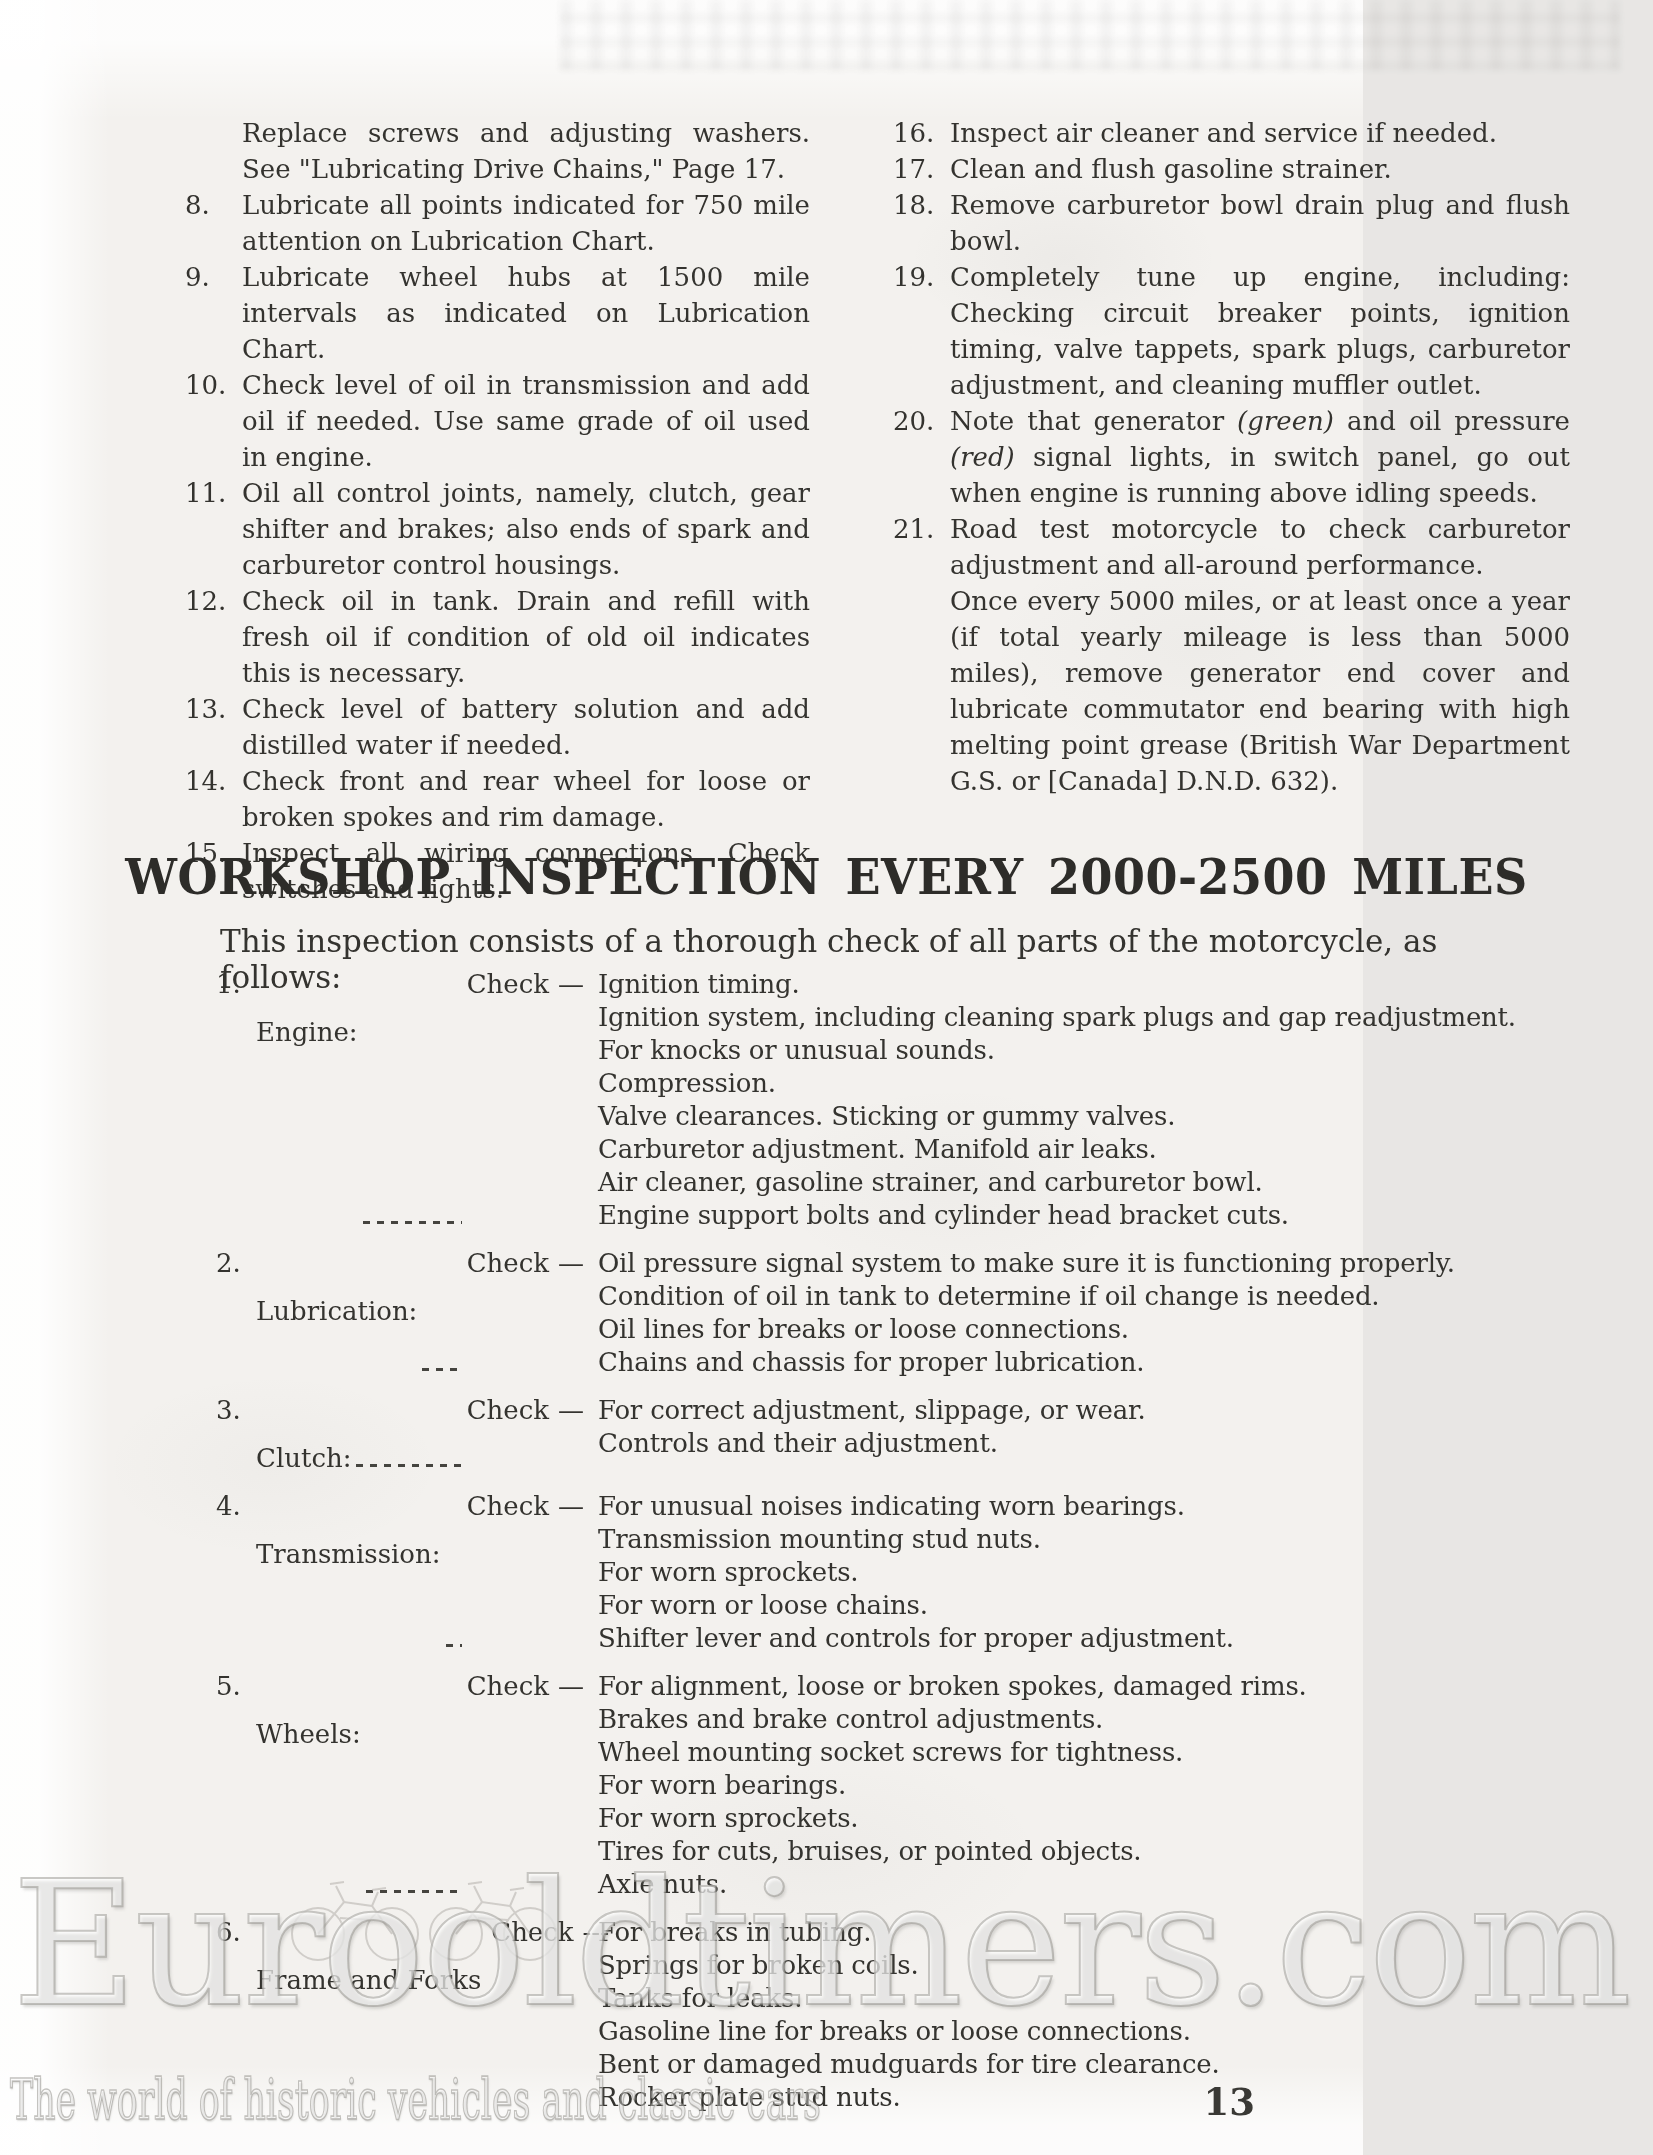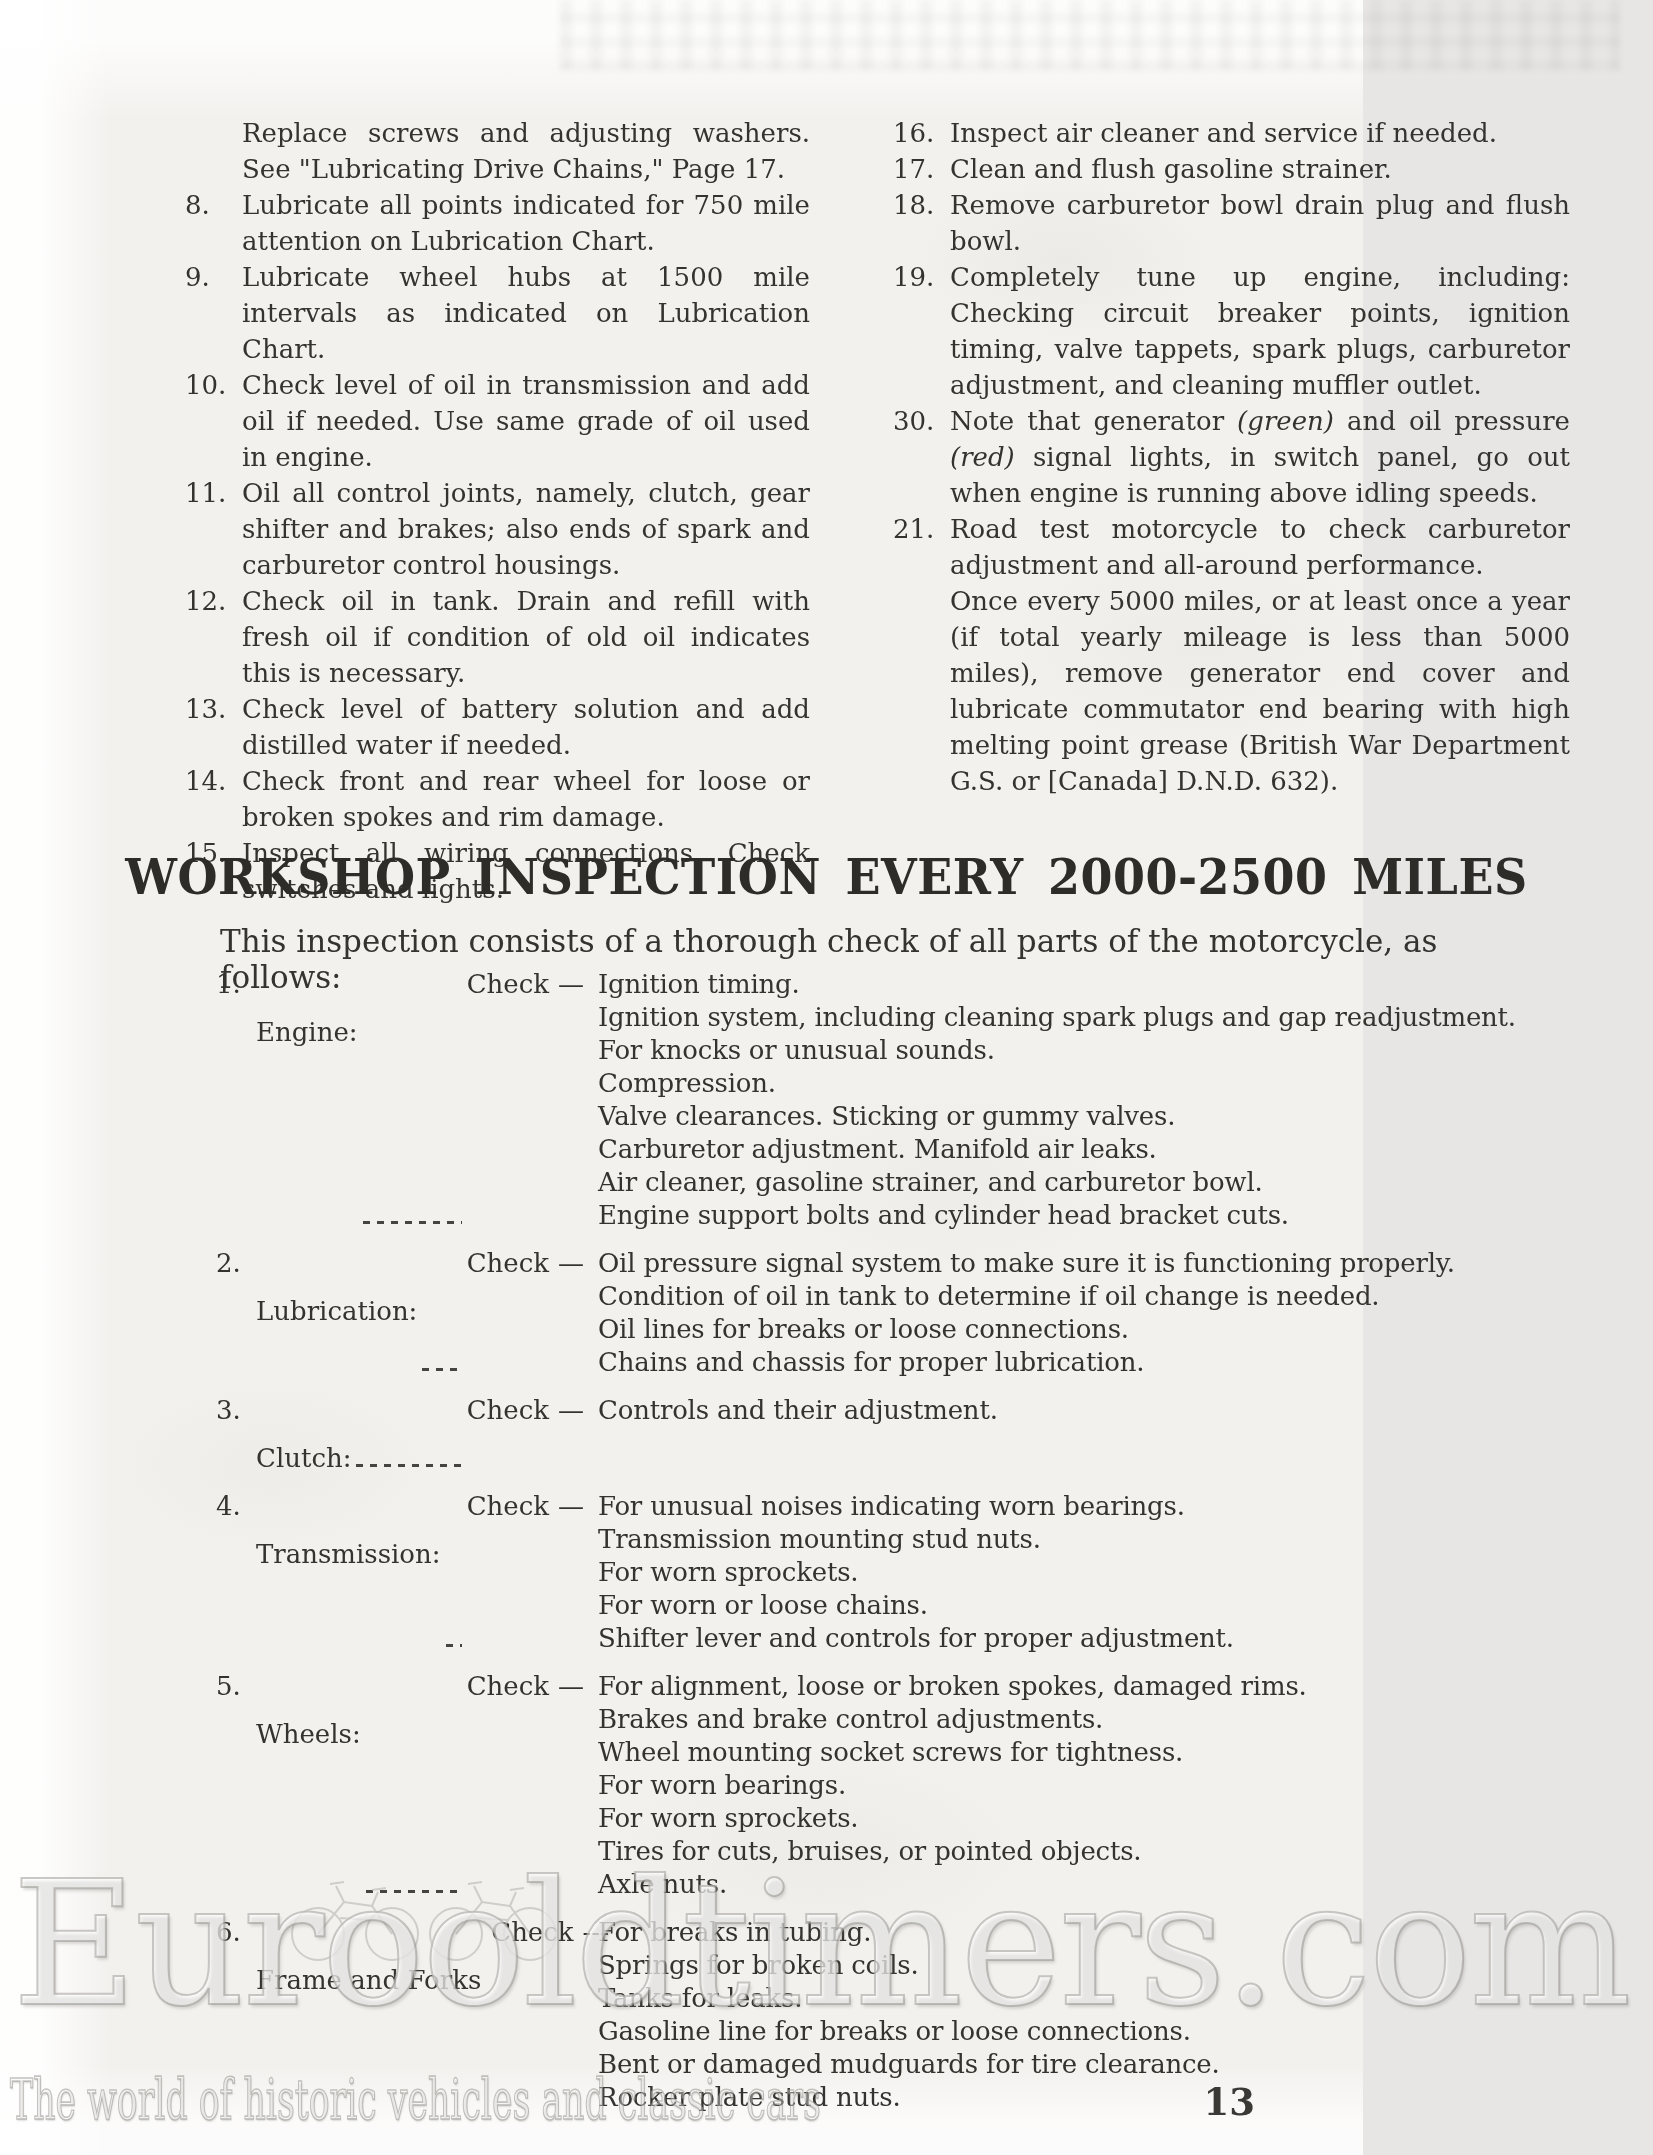--- a/index.html
+++ b/index.html
@@ -164,21 +164,21 @@
       </div>
       <div class="t-row">
         <span class="t-num">18.</span>
         <div class="t-text">Remove carburetor bowl drain plug and flush bowl.</div>
       </div>
       <div class="t-row">
         <span class="t-num">19.</span>
         <div class="t-text">Completely tune up engine, including: Checking circuit breaker points, ignition timing, valve tappets, spark plugs, carburetor adjustment, and cleaning muffler outlet.</div>
       </div>
       <div class="t-row">
-        <span class="t-num">30.</span>
+        <span class="t-num">20.</span>
         <div class="t-text">
           <span>Note that generator </span><em>(green)</em><span> and oil pressure </span><em>(red)</em><span> signal lights, in switch panel, go out when engine is running above idling speeds.</span>
         </div>
       </div>
       <div class="t-row">
         <span class="t-num">21.</span>
         <div class="t-text">
           <p>Road test motorcycle to check carburetor adjustment and all-around performance.</p>
           <p>Once every 5000 miles, or at least once a year (if total yearly mileage is less than 5000 miles), remove generator end cover and lubricate commutator end bearing with high melting point grease (British War Department G.S. or [Canada] D.N.D. 632).</p>
         </div>
@@ -229,20 +229,21 @@
 
     <div class="insp-row">
       <div class="cat-left">
         <span class="cat-num">3.</span>
         <span class="cat-name">Clutch:</span>
         <span class="leader"></span>
         <span class="check-word">Check</span>
         <span class="check-dash">—</span>
       </div>
       <div class="cat-items">
+        <div class="item-line">For correct adjustment, slippage, or wear.</div>
         <div class="item-line">Controls and their adjustment.</div>
       </div>
     </div>
 
     <div class="insp-row">
       <div class="cat-left">
         <span class="cat-num">4.</span>
         <span class="cat-name">Transmission:</span>
         <span class="leader"></span>
         <span class="check-word">Check</span>

